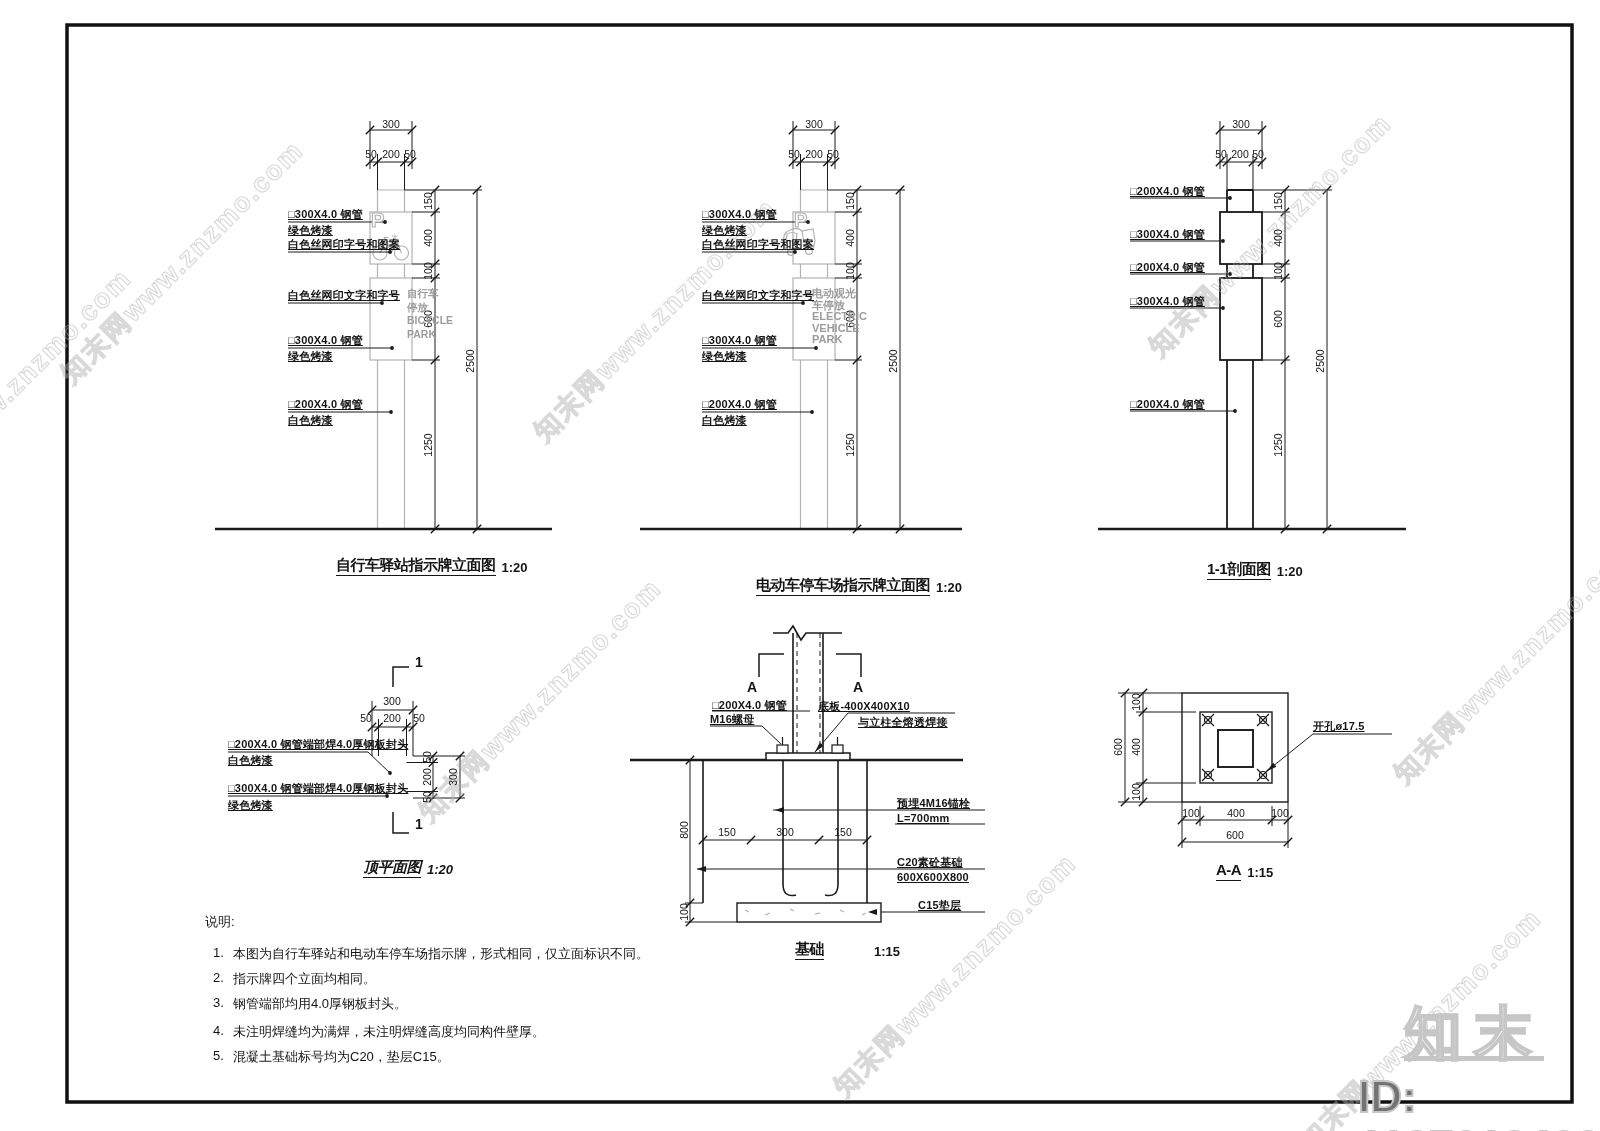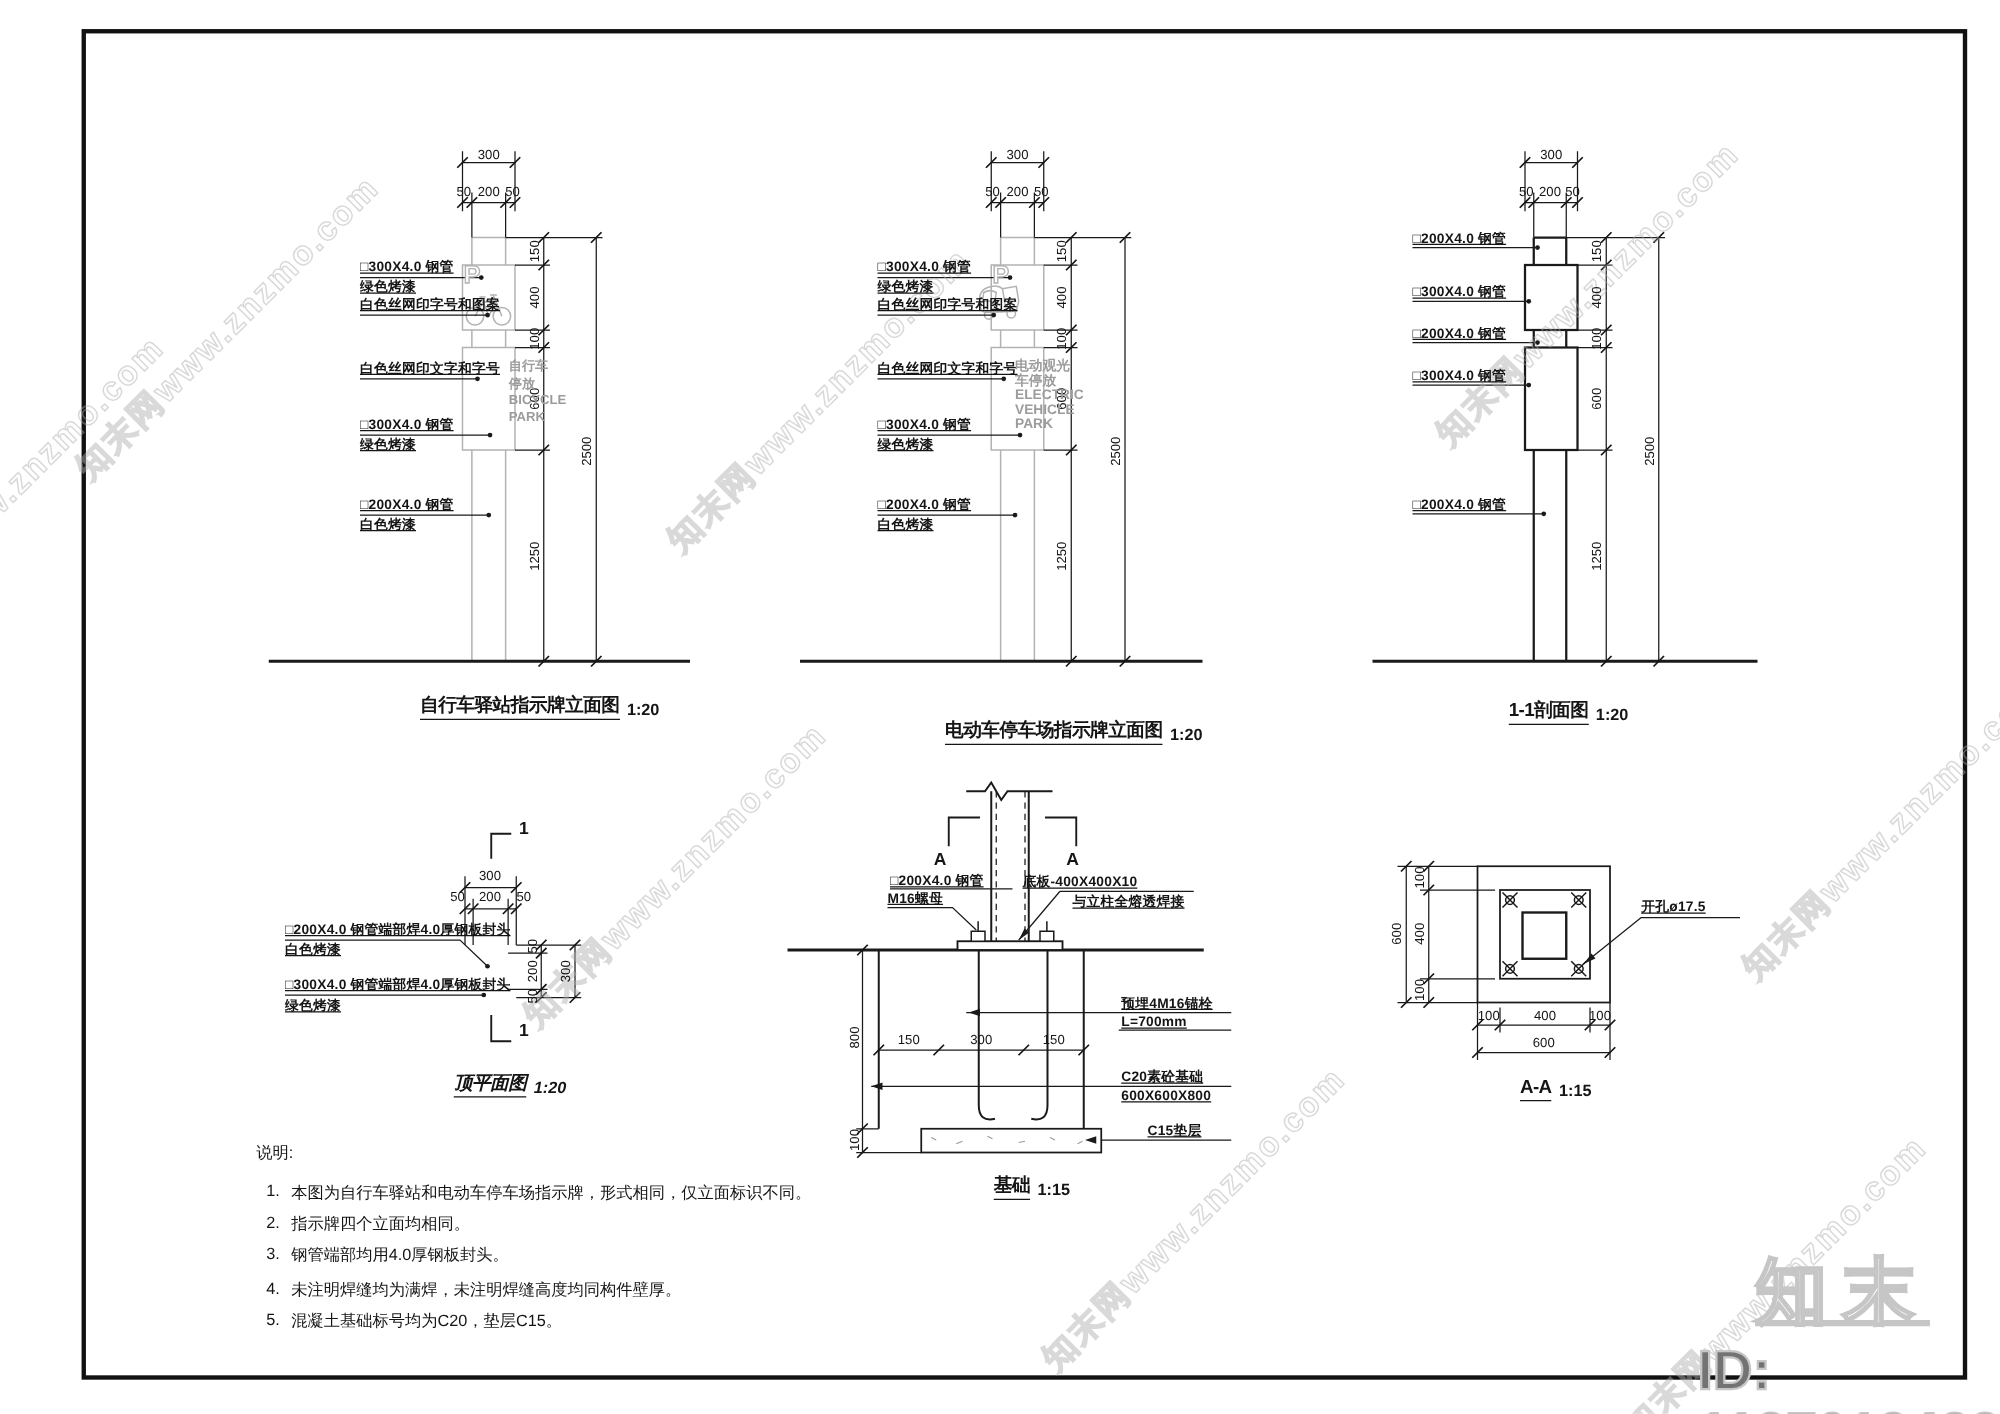--- a/index.html
+++ b/index.html
@@ -360,21 +360,21 @@
 <div class="t lbl" style="left:897px;top:797px;">预埋4M16锚栓</div>
 <div class="t lbl" style="left:897px;top:812px;">L=700mm</div>
 <div class="t lbl" style="left:897px;top:856px;">C20素砼基础</div>
 <div class="t lbl" style="left:897px;top:871px;">600X600X800</div>
 <div class="t lbl" style="left:918px;top:899px;">C15垫层</div>
 <div class="t tv dt" style="left:684px;top:830px;">800</div>
 <div class="t tv dt" style="left:684px;top:912px;">100</div>
 <div class="t tc dt" style="left:727px;top:832px;">150</div>
 <div class="t tc dt" style="left:785px;top:832px;">300</div>
 <div class="t tc dt" style="left:843px;top:832px;">150</div>
-<div class="t cap" style="left:795px;top:940px;">
+<div class="t cap" style="left:795px;top:940px;gap:44px;">
   <span class="cap-cn">基础</span>
   <span class="cap-scale">1:15</span>
 </div>
 
 <div class="t lbl" style="left:1313px;top:720px;">开孔ø17.5</div>
 <div class="t tv dt" style="left:1136px;top:702px;">100</div>
 <div class="t tv dt" style="left:1136px;top:747px;">400</div>
 <div class="t tv dt" style="left:1136px;top:792px;">100</div>
 <div class="t tv dt" style="left:1118px;top:747px;">600</div>
 <div class="t tc dt" style="left:1191px;top:813px;">100</div>

